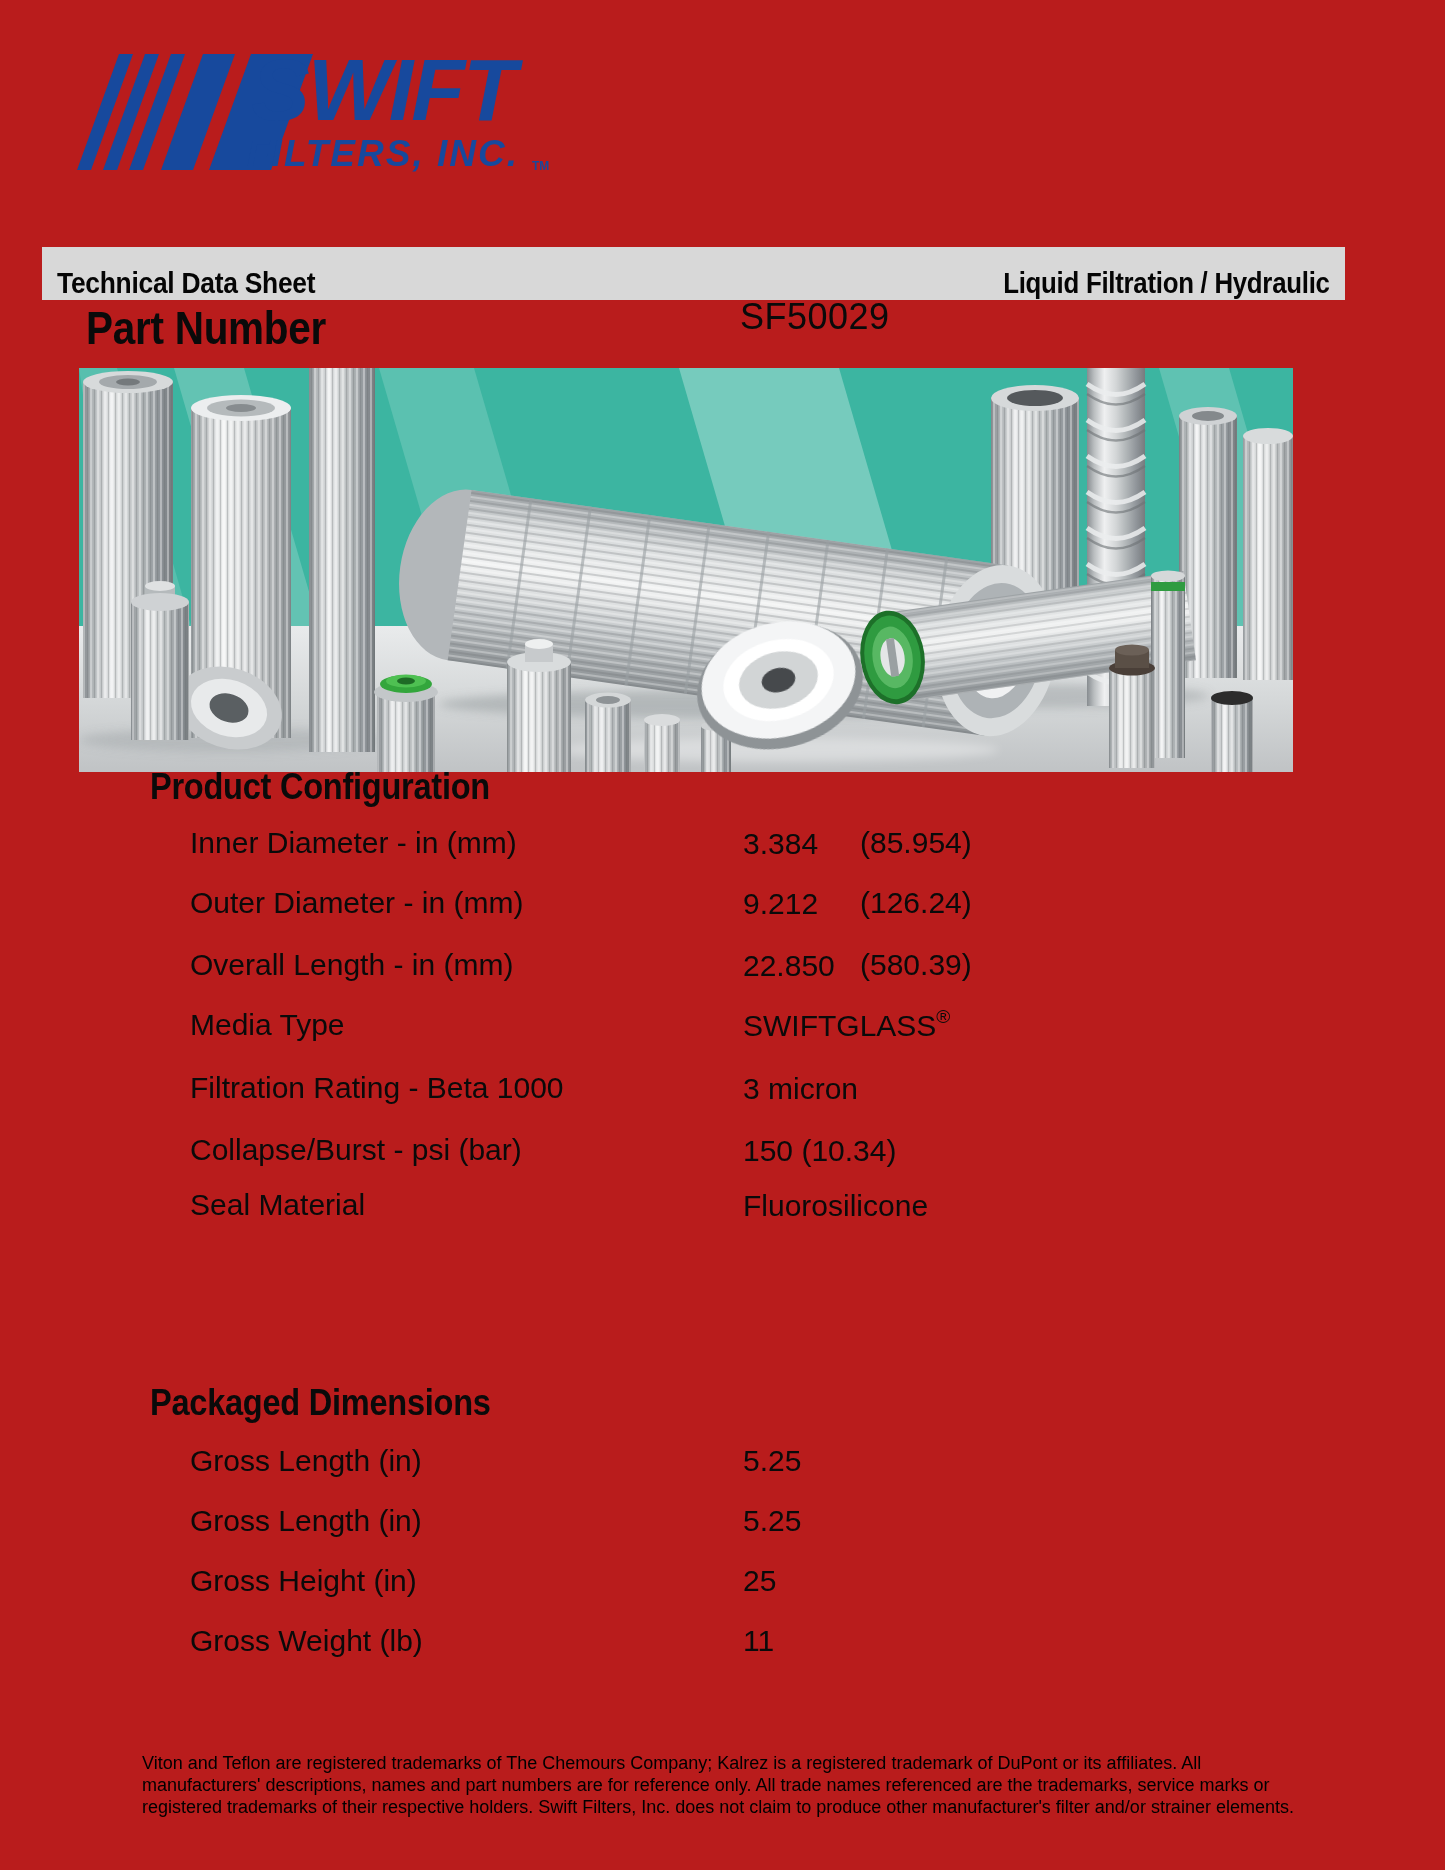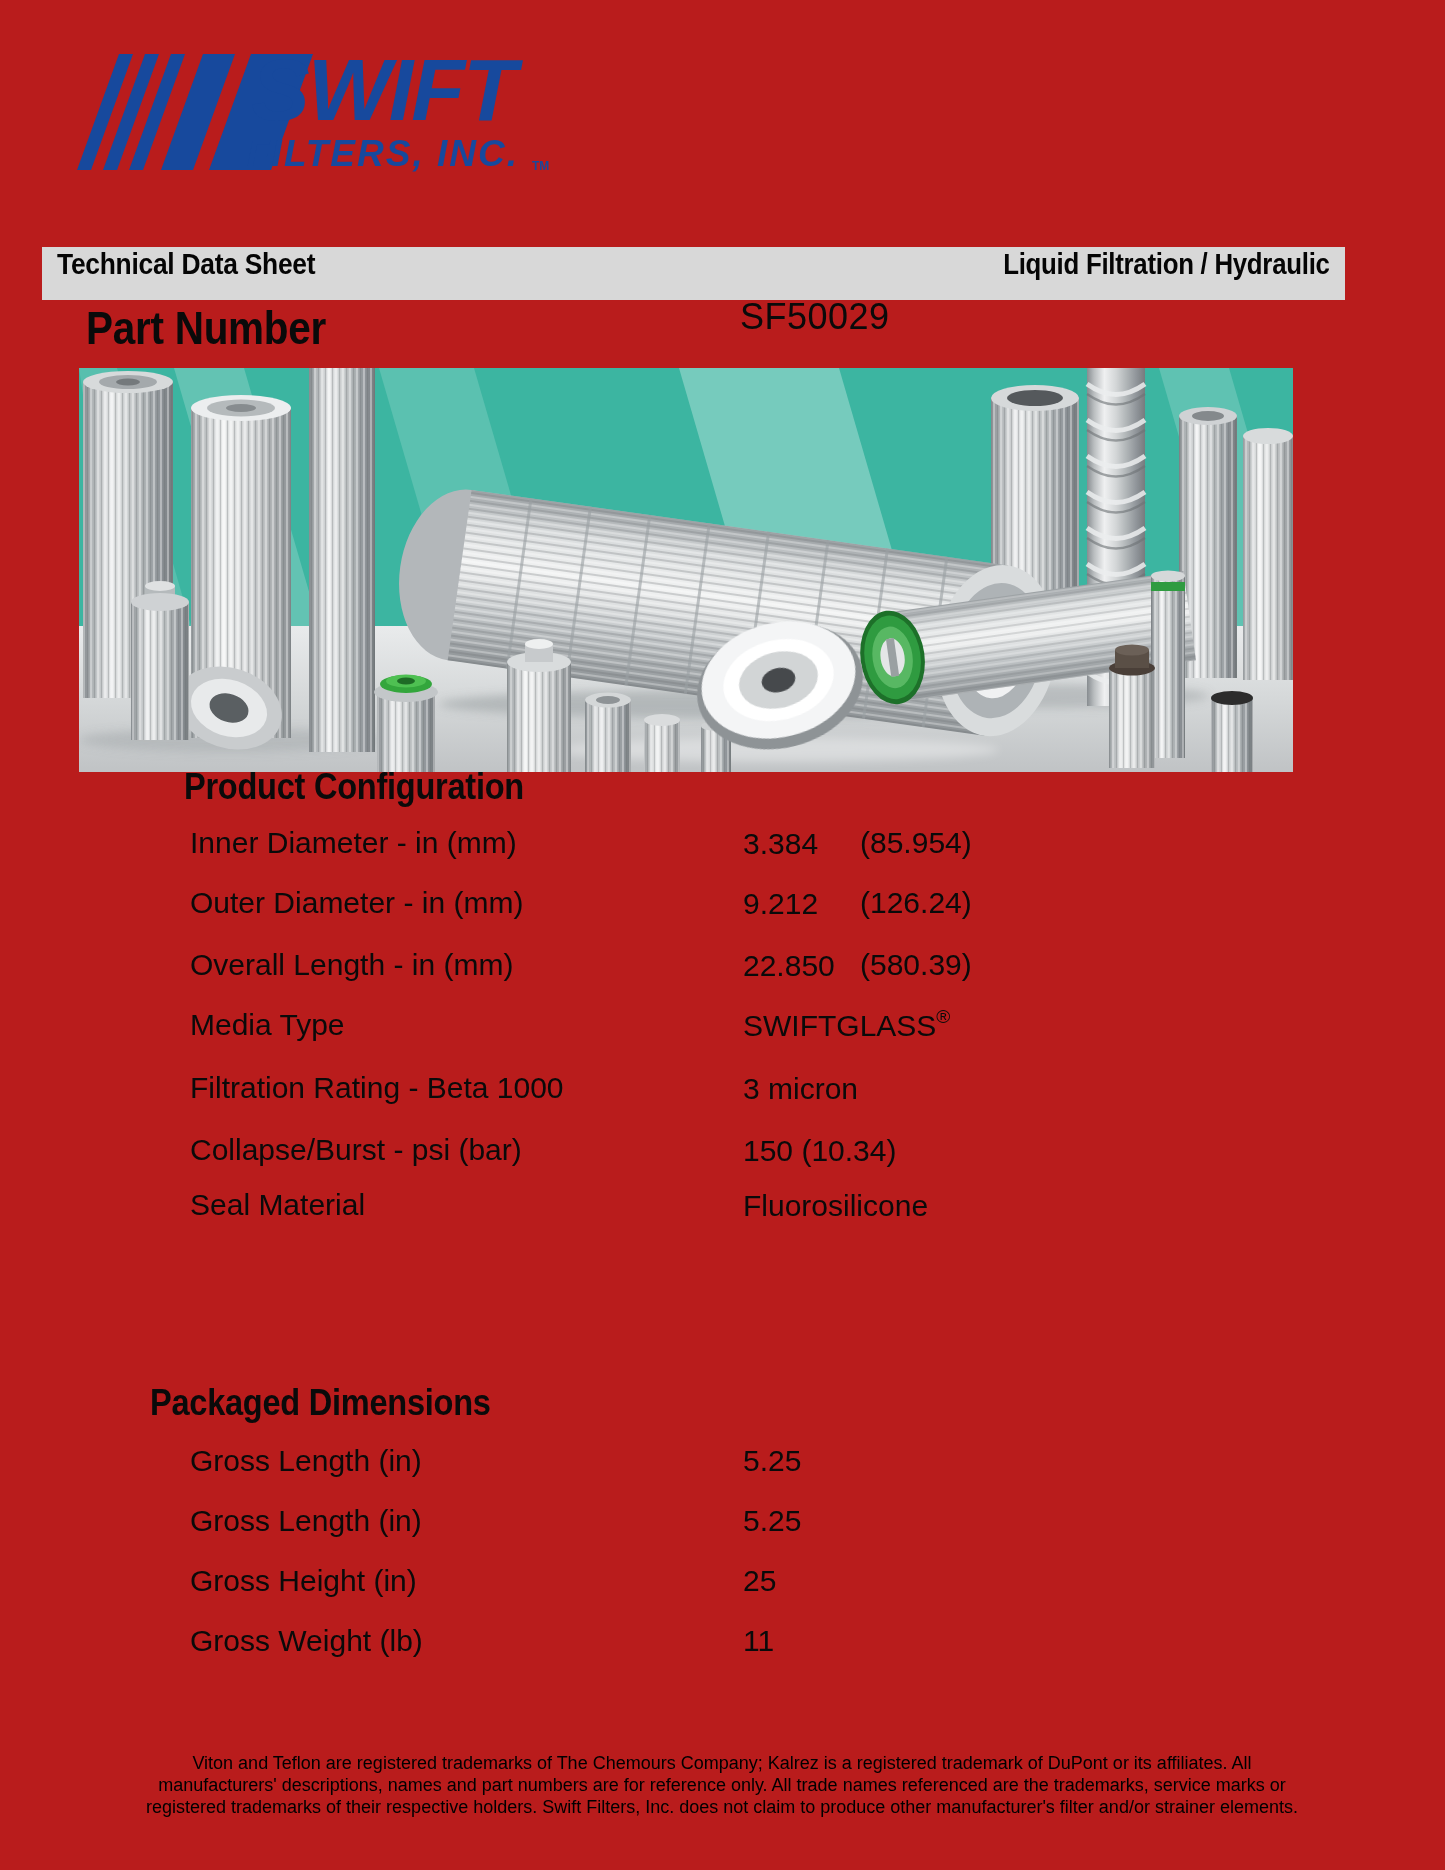--- a/index.html
+++ b/index.html
@@ -6,42 +6,42 @@
   .page{position:relative;width:1445px;height:1870px;background:#b91c1c;overflow:hidden;
         font-family:"Liberation Sans","DejaVu Sans",sans-serif;color:#0a0a0a;}
 
   
   .cx{display:inline-block;transform:scaleX(.88);transform-origin:0 50%;letter-spacing:-.3px;}
   .cxr{display:inline-block;transform:scaleX(.86);transform-origin:100% 50%;letter-spacing:-.3px;}
 
   .logo{position:absolute;left:75px;top:50px;width:478px;height:138px;}
 
   .band{position:absolute;left:42px;top:247px;width:1303px;height:53px;background:#d8d8d8;
-        display:flex;justify-content:space-between;align-items:flex-start;padding:0 15px;box-sizing:border-box;}
+        display:flex;justify-content:space-between;align-items:flex-end;padding:0 15px;box-sizing:border-box;}
   .band .t{font-size:30px;font-weight:bold;color:#050505;white-space:nowrap;}
 
   .part-label{position:absolute;left:86px;top:301px;font-size:46px;font-weight:bold;white-space:nowrap;}
   .part-number{position:absolute;left:740px;top:296px;font-size:36px;font-weight:normal;
                letter-spacing:.5px;white-space:nowrap;}
 
   .photo{position:absolute;left:79px;top:368px;width:1214px;height:404px;}
   .photo svg{display:block;}
 
   .sec-title{position:absolute;left:150px;font-size:37px;font-weight:bold;white-space:nowrap;}
-  .sec-pc{top:766px;margin-left:34px;}
+  .sec-pc{top:766px;}
   .sec-pd{top:1382px;}
 
   .row{position:absolute;left:0;width:1445px;height:40px;font-size:30px;}
   .row .lbl{position:absolute;left:190px;white-space:nowrap;}
   .row .val{position:absolute;left:743px;white-space:nowrap;}
   .row .val sup{font-size:19px;position:relative;top:-2px;}
   .row .val2{position:absolute;left:860px;white-space:nowrap;}
 
   .made-in{position:absolute;left:0;top:1706px;width:1445px;text-align:center;font-size:18px;color:#000;}
-  .disclaimer{position:absolute;left:142px;top:1752px;width:1160px;text-align:center;
+  .disclaimer{position:absolute;left:142px;top:1752px;width:1160px;
               font-size:18px;line-height:22px;color:#000;}
 </style>
 </head>
 <body>
 
 <div class="page">
 
   <div class="logo">
     <svg width="478" height="138" viewBox="0 0 478 138">
       <g fill="#17499d">

